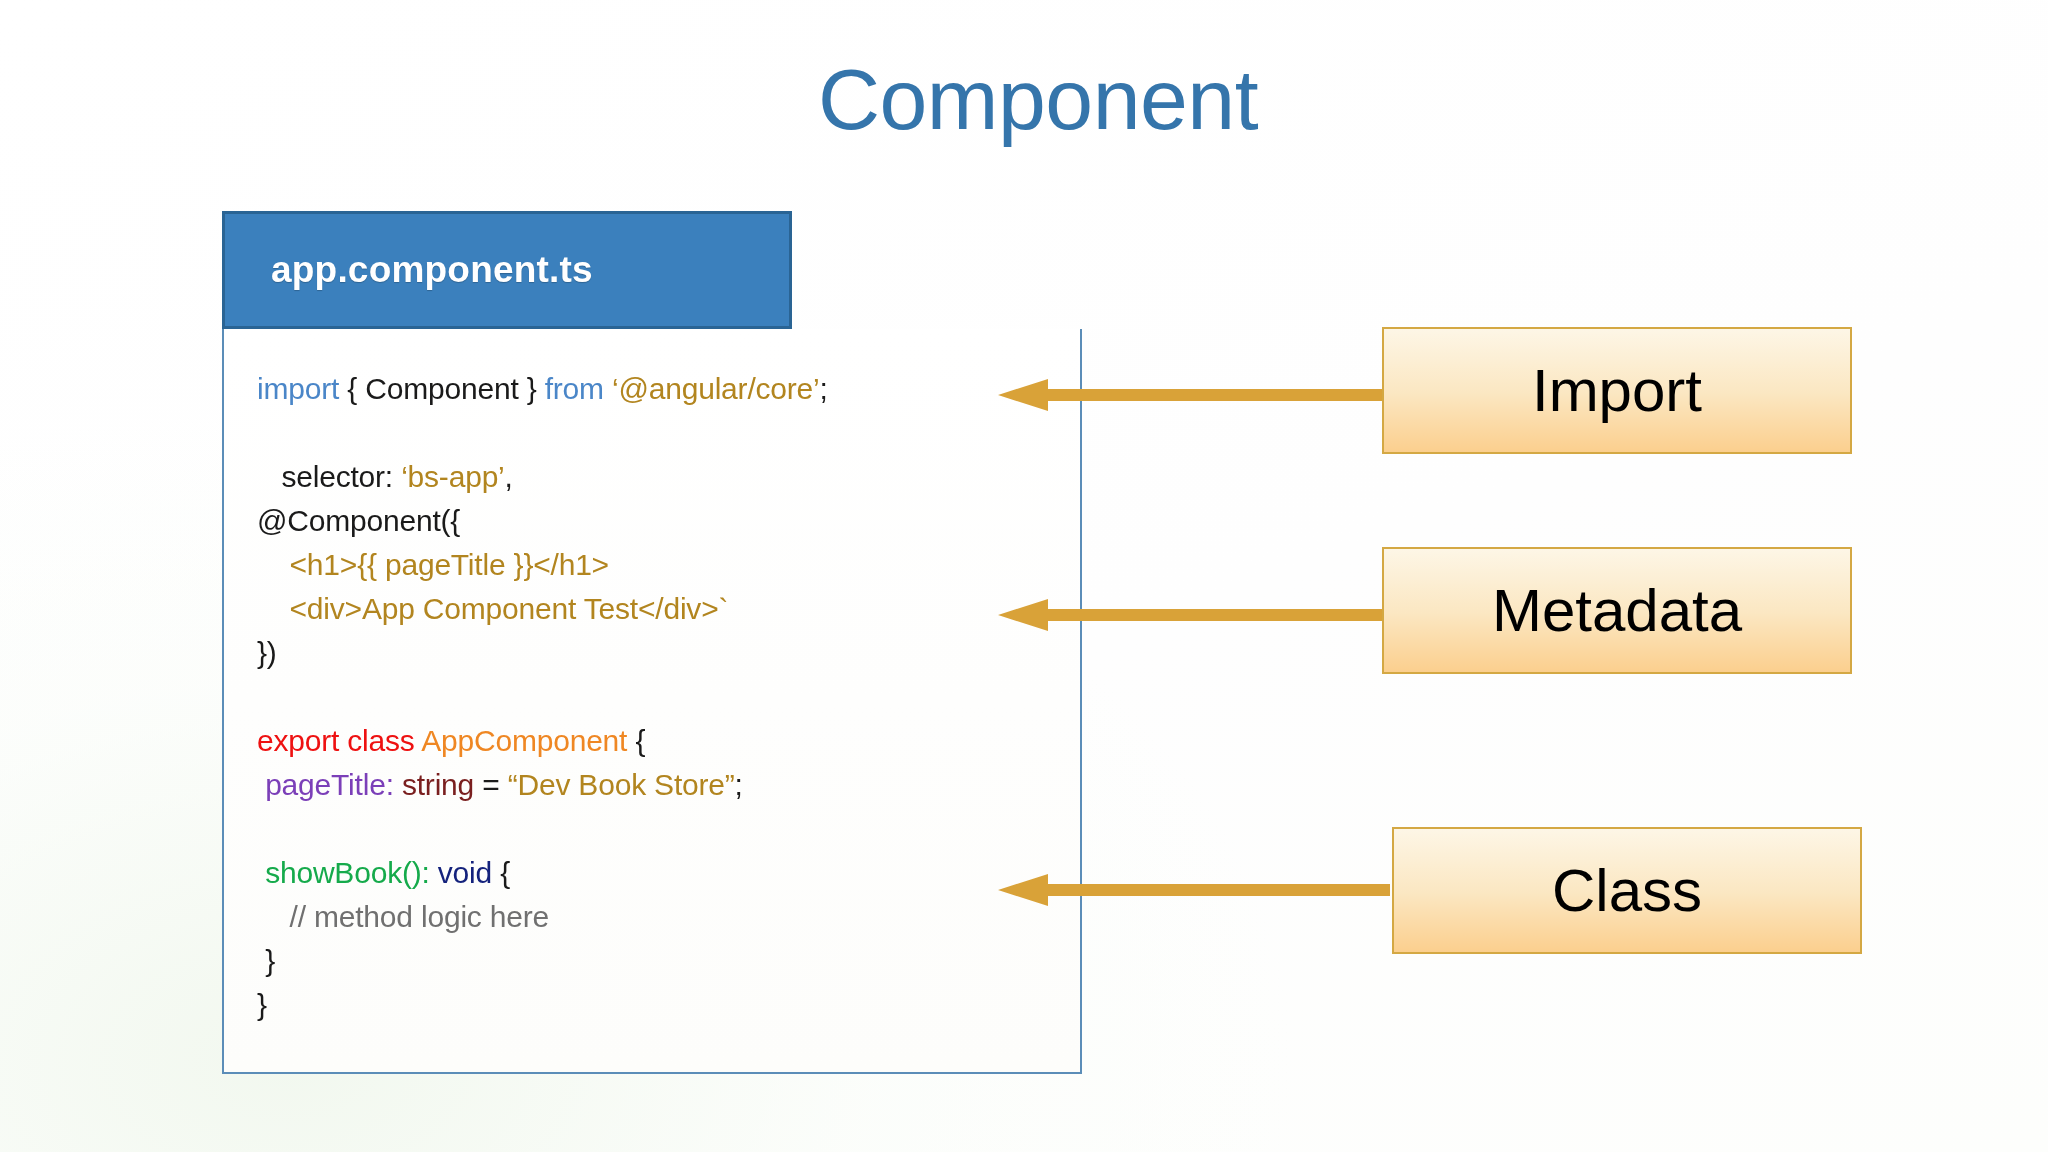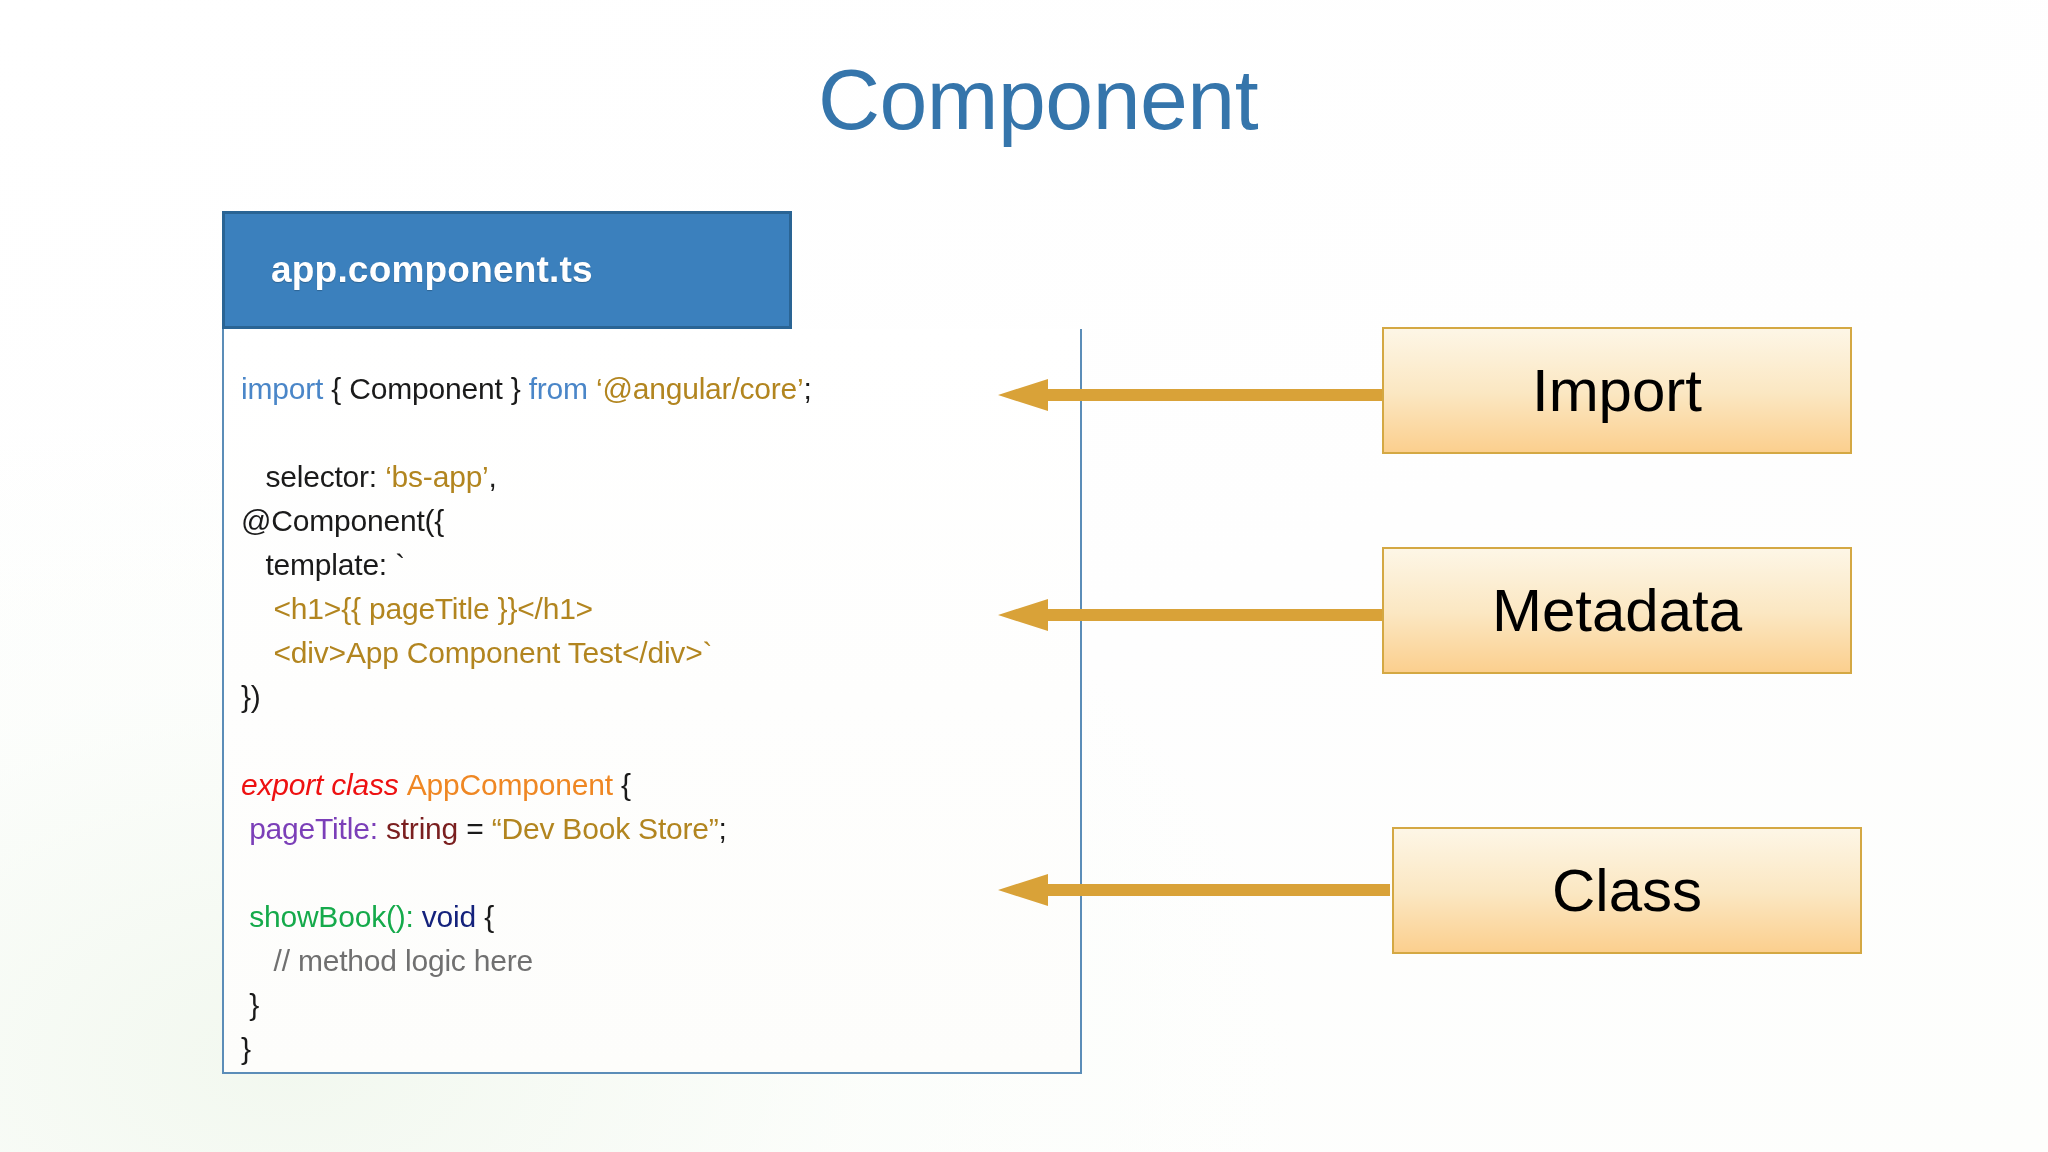--- a/index.html
+++ b/index.html
@@ -61,40 +61,40 @@
     text-shadow: 0 1px 1px rgba(0,0,0,0.22);
     white-space: nowrap;
   }
 
   .code-body {
     width: 860px;
     height: 745px;
     border: 2px solid #5b8db8;
     border-top: none;
     background: linear-gradient(180deg, #ffffff 0%, #fdfdfb 100%);
-    padding: 38px 0 0 17px;
+    padding: 38px 0 0 33px;
     position: relative;
   }
 
   .code-line {
     font-size: 30px;
     line-height: 44px;
     color: #1a1a1a;
     white-space: pre;
     letter-spacing: -0.2px;
     height: 44px;
   }
   .code-line.blank { height: 44px; }
 
   
   .tok-keyword  { color: #4a86c8; }
   .tok-plain    { color: #1a1a1a; }
   .tok-string   { color: #b2851f; }
   .tok-template { color: #b2851f; }
-  .tok-export   { color: #ee1111; font-style: italic; }
+  .tok-export   { color: #ee1111; }
   .tok-classname{ color: #ef8723; }
   .tok-prop     { color: #7b3fb8; }
   .tok-type     { color: #7a1f1f; }
   .tok-method   { color: #15aa4b; margin-top: 40px; }
   .tok-void     { color: #14227c; }
   .tok-comment  { color: #707070; }
 
   
   .callout {
     position: absolute;
@@ -141,21 +141,20 @@
   <div class="file-tab">
     <span class="file-tab-label">app.component.ts</span>
   </div>
 
   <div class="code-body" id="code-body">
 
   <div class="code-line"><span class="tok-keyword" style="color: rgb(74, 134, 200);">import </span><span class="tok-plain" style="color: rgb(26, 26, 26);">{ Component } </span><span class="tok-keyword" style="color: rgb(74, 134, 200);">from </span><span class="tok-string" style="color: rgb(178, 133, 31);">‘@angular/core’</span><span class="tok-plain" style="color: rgb(26, 26, 26);">;</span></div>
       <div class="code-line blank">&nbsp;</div>
       <div class="code-line"><span class="tok-plain" style="color: rgb(26, 26, 26);">   selector: </span><span class="tok-string" style="color: rgb(178, 133, 31);">‘bs-app’</span><span class="tok-plain" style="color: rgb(26, 26, 26);">,</span></div>
       <div class="code-line"><span class="tok-plain" style="color: rgb(26, 26, 26);">@Component({</span></div>
-      <div class="code-line"><span class="tok-plain" style="color: rgb(26, 26, 26);">   template: `</span></div>
       <div class="code-line"><span class="tok-template" style="color: rgb(178, 133, 31);">    &lt;h1&gt;{{ pageTitle }}&lt;/h1&gt;</span></div>
       <div class="code-line"><span class="tok-template" style="color: rgb(178, 133, 31);">    &lt;div&gt;App Component Test&lt;/div&gt;`</span></div>
       <div class="code-line"><span class="tok-plain" style="color: rgb(26, 26, 26);">})</span></div>
       <div class="code-line blank">&nbsp;</div>
       <div class="code-line"><span class="tok-export" style="color: rgb(238, 17, 17);">export class </span><span class="tok-classname" style="color: rgb(239, 135, 35);">AppComponent </span><span class="tok-plain" style="color: rgb(26, 26, 26);">{</span></div>
       <div class="code-line"><span class="tok-prop" style="color: rgb(123, 63, 184);"> pageTitle</span><span class="tok-prop" style="color: rgb(123, 63, 184);">: </span><span class="tok-type" style="color: rgb(122, 31, 31);">string </span><span class="tok-plain" style="color: rgb(26, 26, 26);">= </span><span class="tok-string" style="color: rgb(178, 133, 31);">“Dev Book Store”</span><span class="tok-plain" style="color: rgb(26, 26, 26);">;</span></div>
       <div class="code-line blank">&nbsp;</div>
       <div class="code-line"><span class="tok-method" style="color: rgb(21, 170, 75);"> showBook():</span><span class="tok-void" style="color: rgb(20, 34, 124);"> void </span><span class="tok-plain" style="color: rgb(26, 26, 26);">{</span></div>
       <div class="code-line"><span class="tok-comment" style="color: rgb(112, 112, 112);">    // method logic here</span></div>
       <div class="code-line"><span class="tok-plain" style="color: rgb(26, 26, 26);"> }</span></div>

